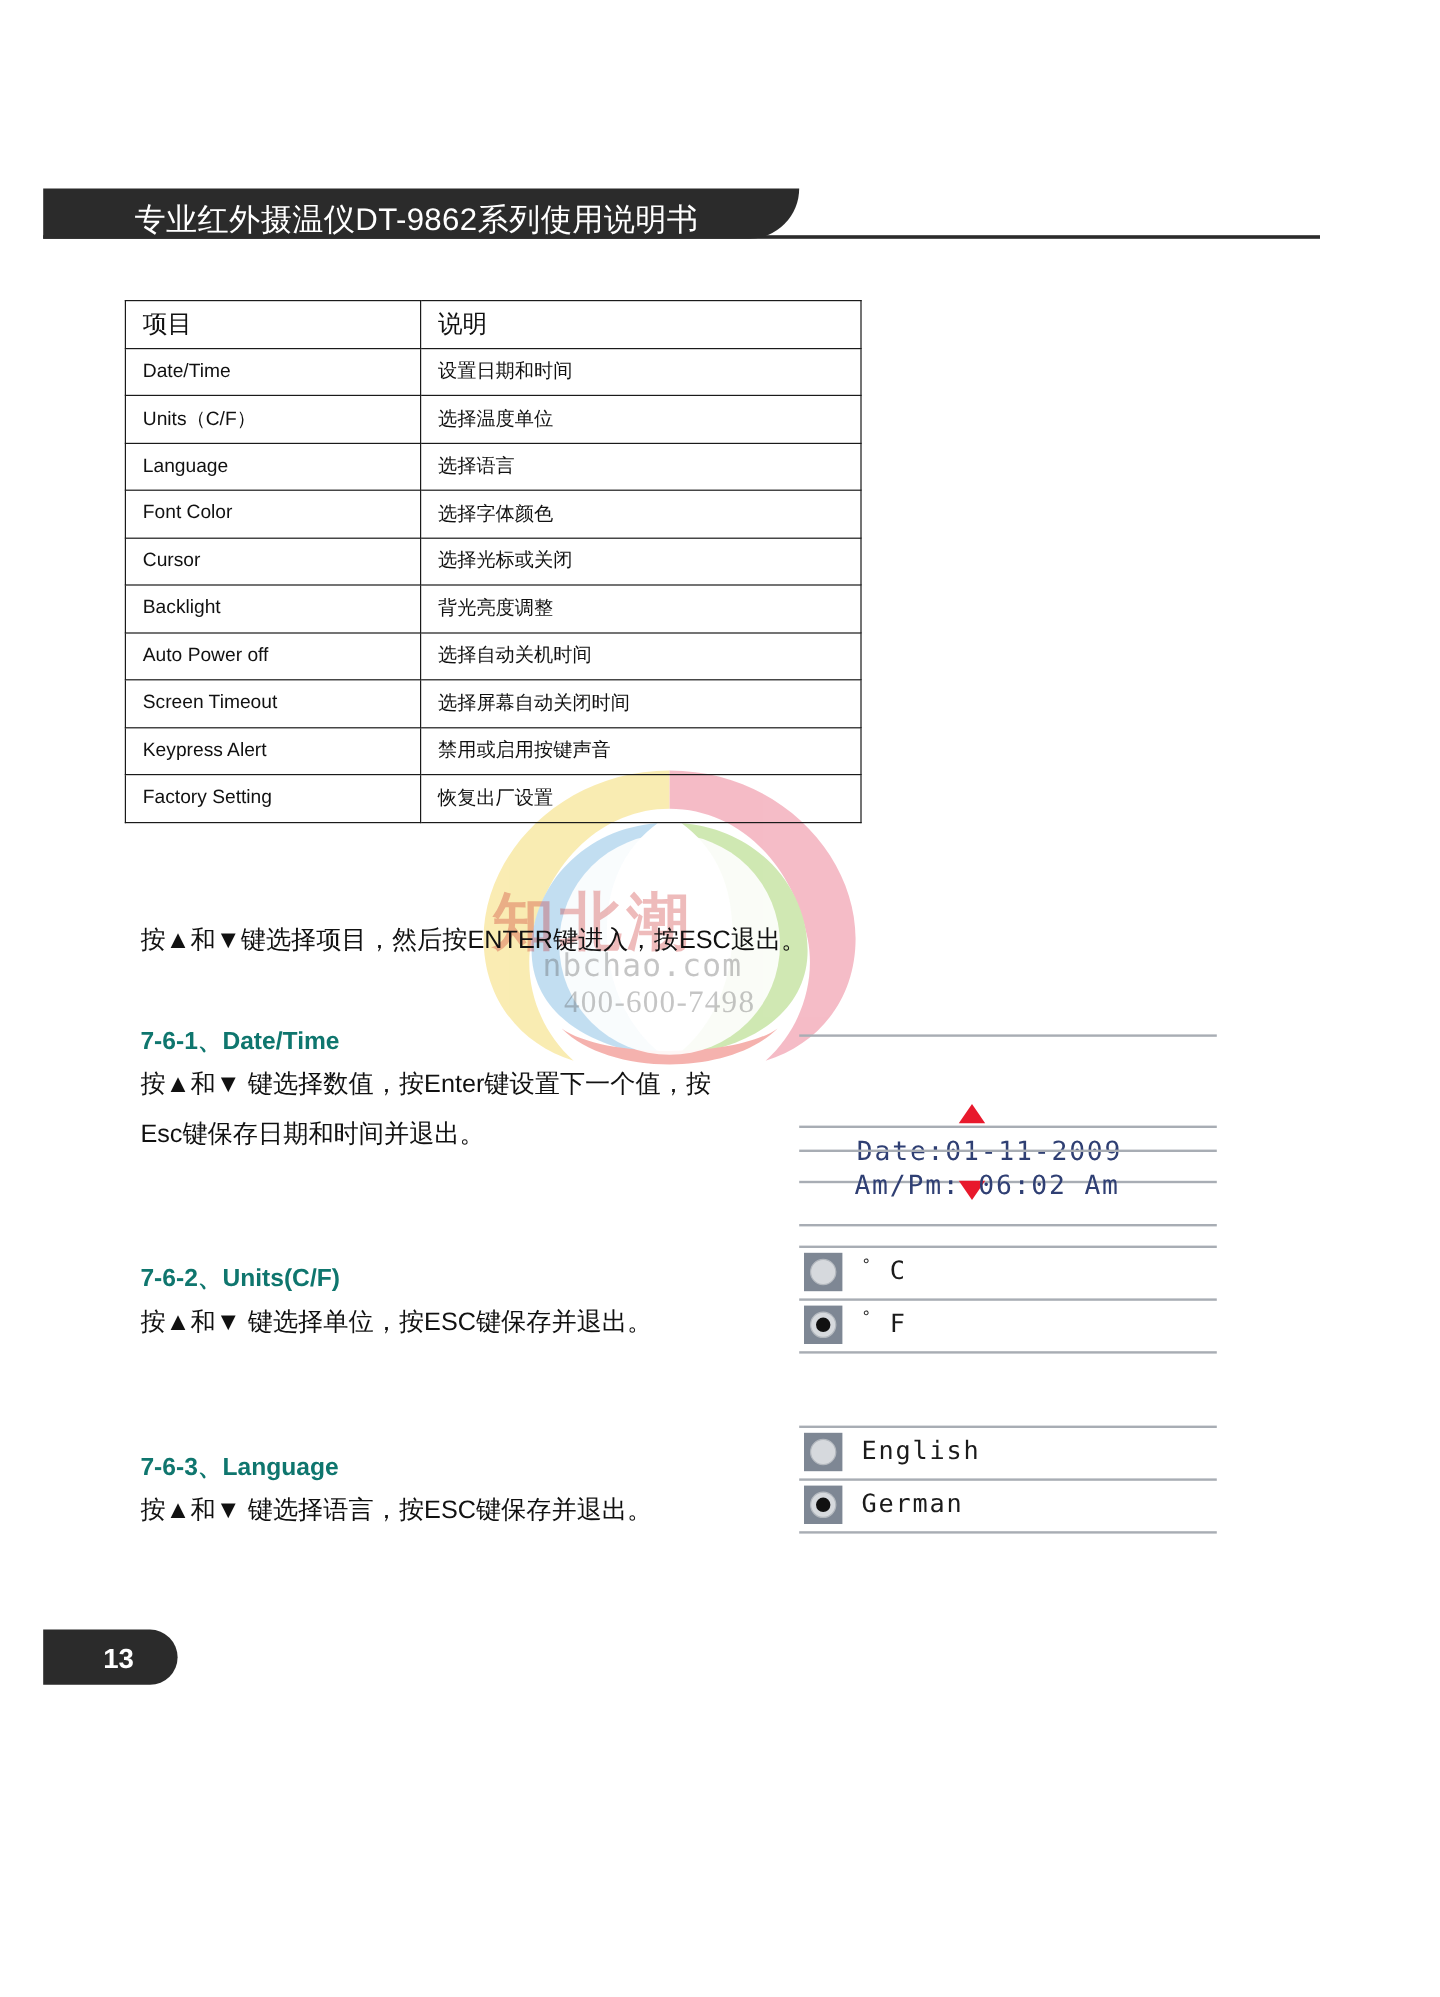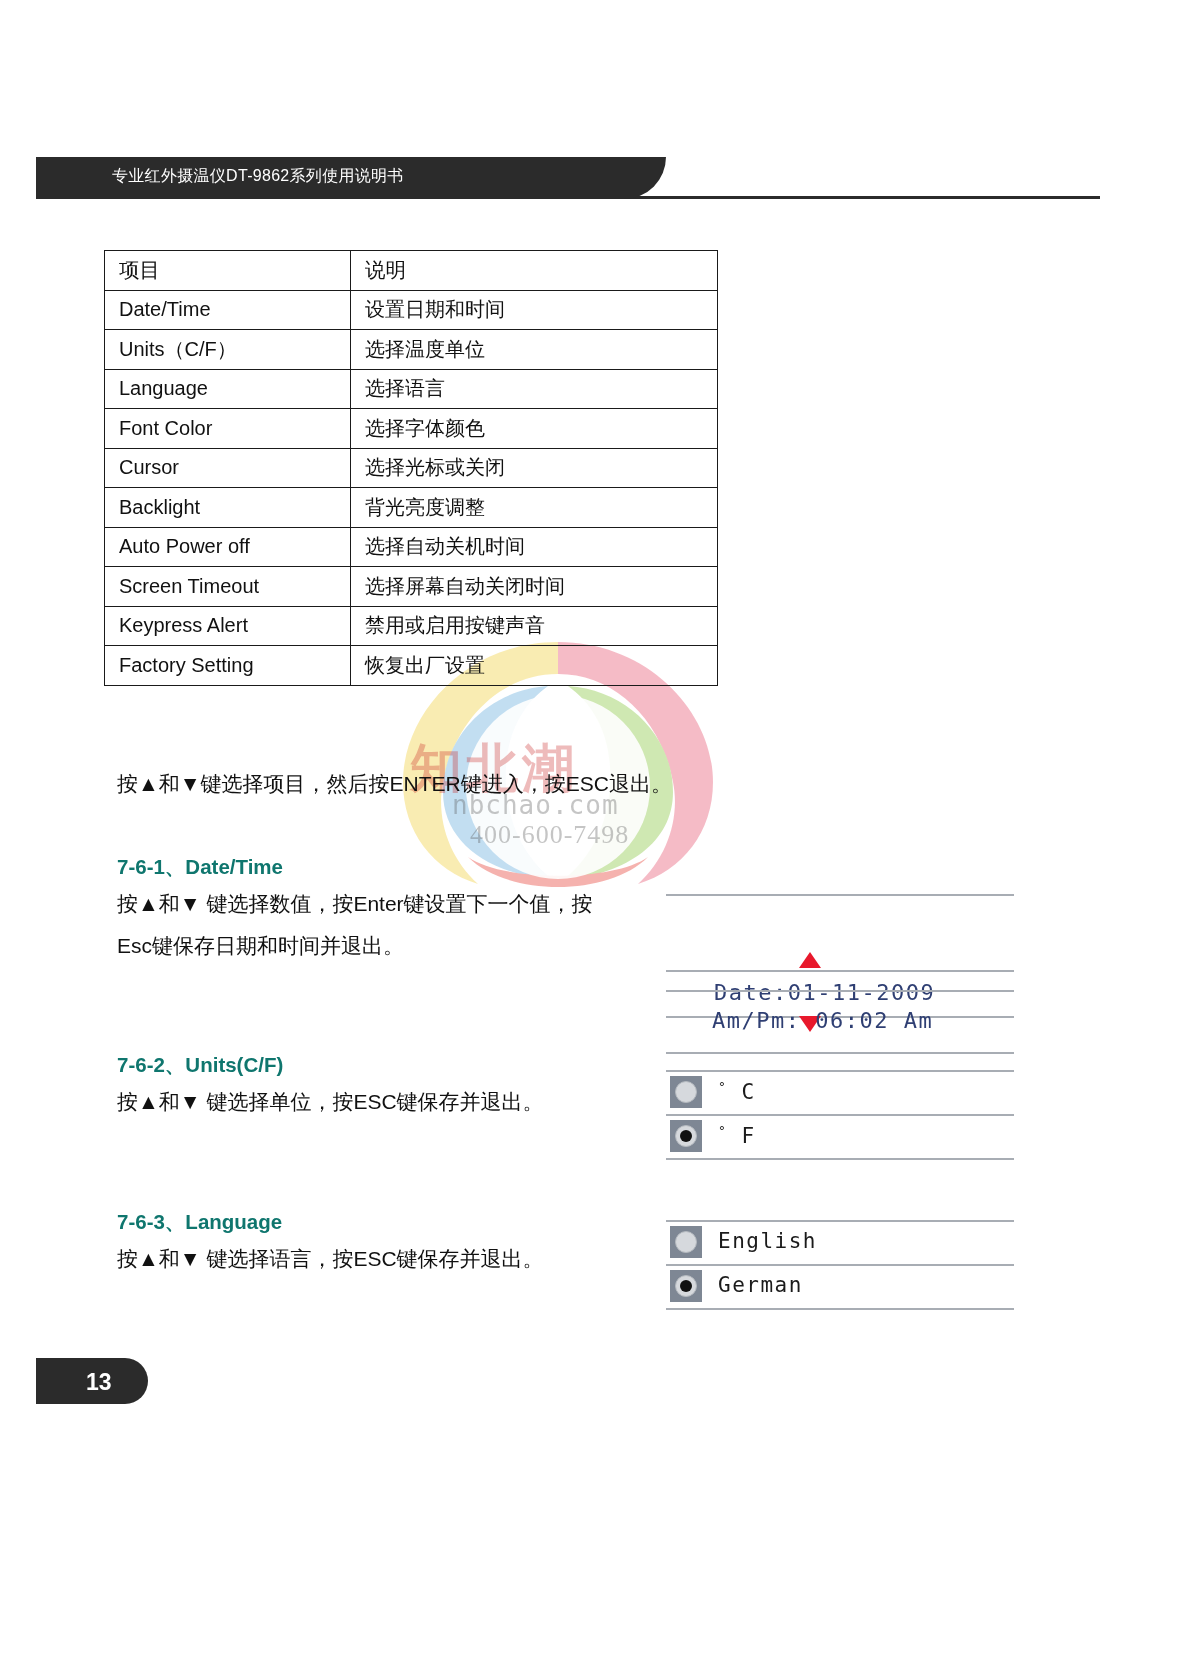--- a/index.html
+++ b/index.html
@@ -22,21 +22,21 @@
     height: 42px;
     background: #2b2b2b;
     border-top-right-radius: 0;
     border-bottom-right-radius: 42px;
     z-index: 5;
   }
   #header-title {
     position: absolute;
     left: 112px;
     top: 166px;
-    font-size: 16px;
+    font-size: 26px;
     color: #ffffff;
     letter-spacing: 0.3px;
     white-space: nowrap;
     z-index: 6;
   }
   #header-rule {
     position: absolute;
     left: 36px;
     top: 196px;
     width: 1064px;
@@ -98,21 +98,21 @@
     top: 250px;
     width: 614px;
     border-collapse: collapse;
     z-index: 3;
     background: transparent;
   }
   #settings-table td, #settings-table th {
     border: 1.4px solid #1a1a1a;
     height: 39.5px;
     padding: 0 0 0 14px;
-    font-size: 20px;
+    font-size: 16px;
     color: #111;
     text-align: left;
     vertical-align: middle;
     font-weight: normal;
     background: transparent;
   }
   #settings-table thead th { font-weight: normal; font-size: 20.5px; }
   #settings-table .col-item { width: 246px; }
 
   
@@ -138,21 +138,20 @@
   #p761b       { left: 117px; top: 935px; }
   #h762        { left: 117px; top: 1051px; }
   #p762        { left: 117px; top: 1091px; }
   #h763        { left: 117px; top: 1208px; }
   #p763        { left: 117px; top: 1248px; }
 
   
   .lcd {
     position: absolute;
     z-index: 3;
-    margin-top: 32px;
   }
   .lcd-rule {
     position: absolute;
     left: 0;
     width: 100%;
     height: 2px;
     background: #a8adb4;
   }
   .lcd-text {
     position: absolute;

